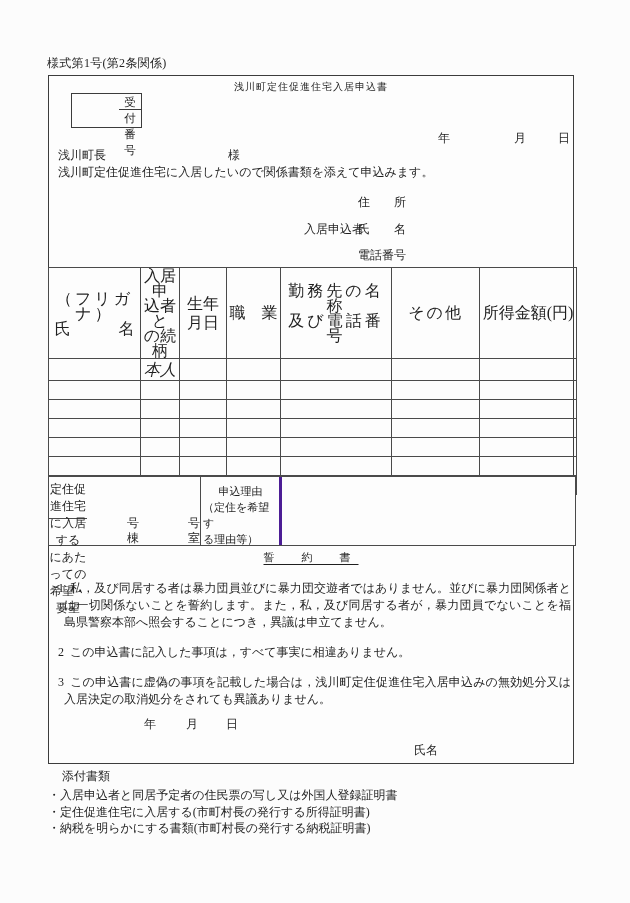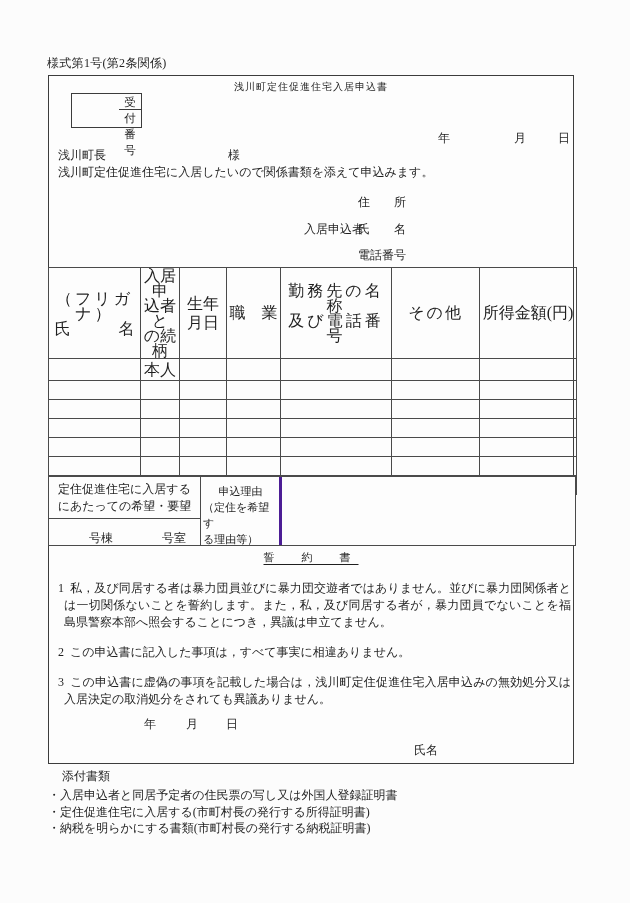--- a/index.html
+++ b/index.html
@@ -47,31 +47,31 @@
     position:absolute; left:-1px; top:191px; width:528px;
     border-collapse:collapse; table-layout:fixed;
     font-size:16px;
   }
   .main-table th, .main-table td {
     border:1px solid #4a4a4a;
     text-align:center; vertical-align:middle;
     font-weight:normal; padding:0; overflow:hidden;
   }
   .main-table thead tr { height:66px; }
-  .main-table tbody tr { height:19px; }
+  .main-table tbody tr { height:19px;font-style:italic; }
   .main-table tbody tr.row-self { height:22px; }
   .th-line { line-height:15px; }
   .ls3 { letter-spacing:3px; }
   .ls2 { letter-spacing:2px; }
 
   .request-row {
     position:absolute; left:-1px; top:400px; width:528px; height:70px;
     border:1px solid #4a4a4a; display:flex; background:#fdfdfd;
   }
-  .wish-cell { width:152px; border-right:1px solid #4a4a4a; display:flex; flex-direction:column; }
+  .wish-cell { width:152px; border-right:1px solid #4a4a4a; display:flex; }
   .wish-text { height:42px; border-bottom:1px solid #4a4a4a; text-align:center; padding-top:4px; line-height:17px; }
   .wish-units { flex:1; display:flex; align-items:flex-end; padding-left:40px; gap:49px; }
   .reason-cell { width:81px; border-right:3px solid #4c1d95; font-size:11px; line-height:16px; padding:6px 1px 0 2px; }
   .reason-line1 { text-align:center; }
   .answer-cell { flex:1; }
 
   .oath-title { left:0; top:475px; width:100%; text-align:center; font-size:11px; }
   .oath-title span { letter-spacing:8px; text-decoration:underline; text-underline-offset:3px; }
 
   .oath-body { left:9px; top:504px; width:513px; }

